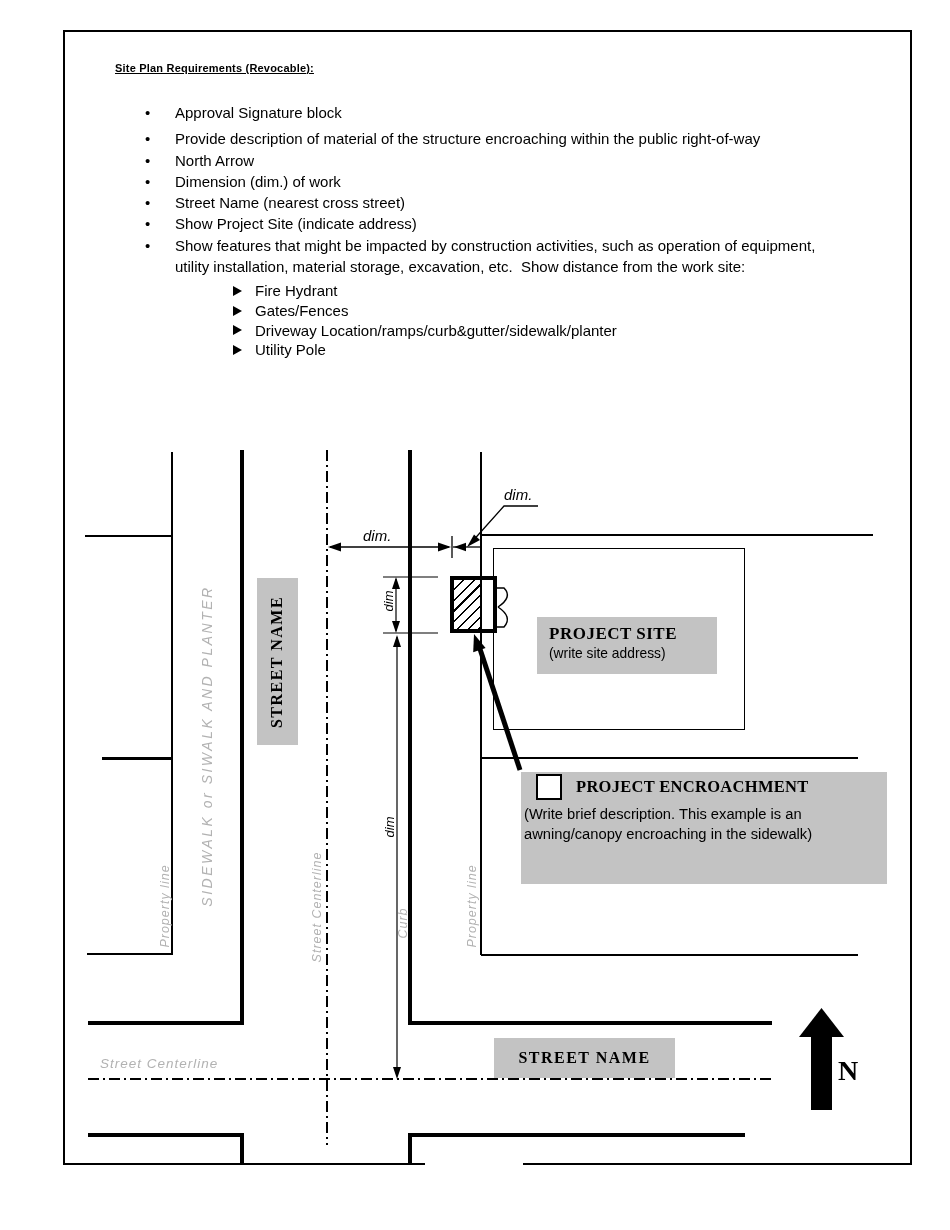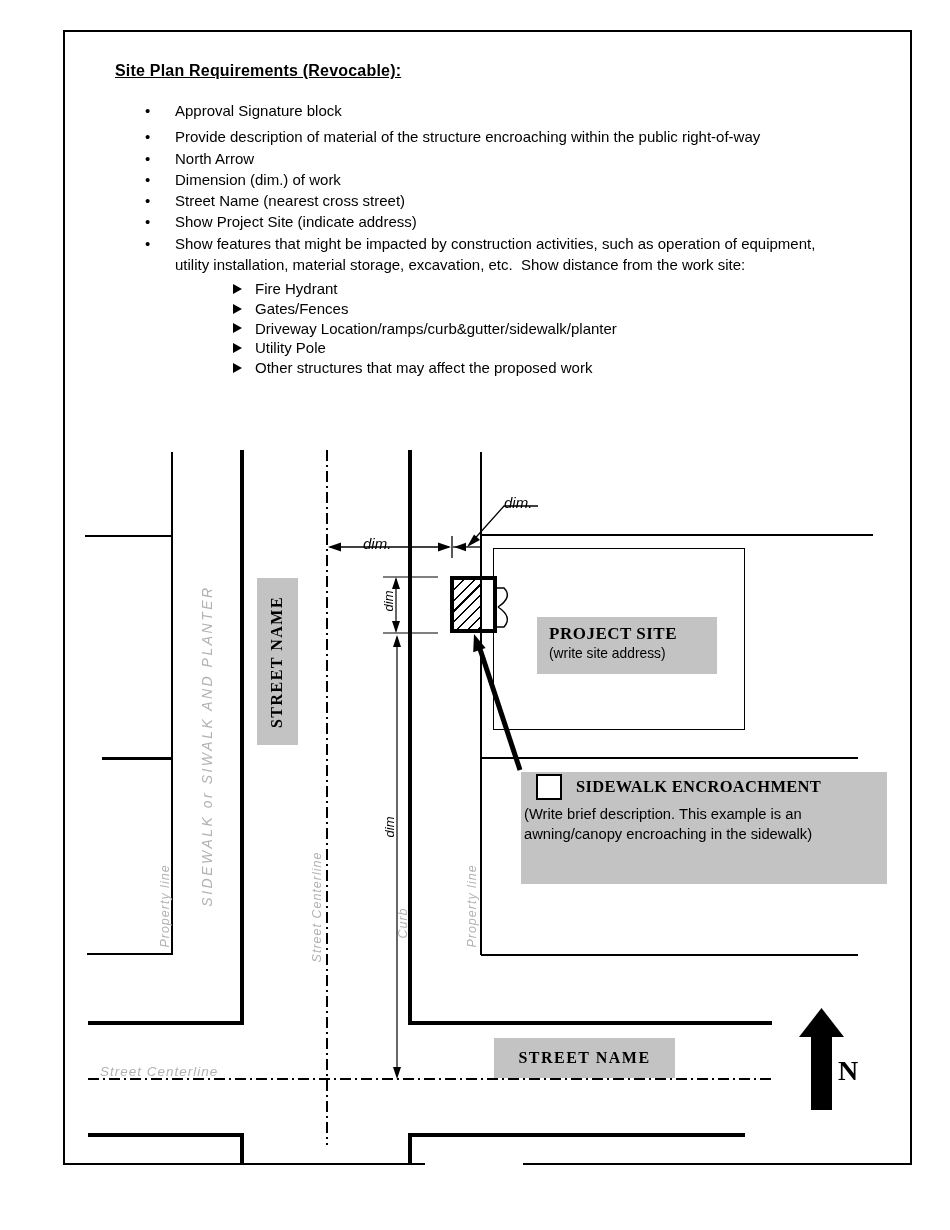--- a/index.html
+++ b/index.html
@@ -1,22 +1,22 @@
 <!DOCTYPE html>
 <html><head>
 <meta charset="utf-8">
 <style>
   html,body{margin:0;padding:0;background:#fff;}
   #page{position:relative;width:950px;height:1230px;background:#fff;overflow:hidden;
         font-family:"Liberation Sans",sans-serif;color:#000;}
-  .abs{position:absolute;margin-top:8px;}
+  .abs{position:absolute;}
   .ln{position:absolute;background:#000;}
   
   #doc-text{position:absolute;left:115px;top:62px;width:734px;}
-  #doc-title{font-size:16px;font-weight:bold;text-decoration:underline;margin-bottom:20px;letter-spacing:.2px;}
+  #doc-title{font-size:11px;font-weight:bold;text-decoration:underline;margin-bottom:28px;letter-spacing:.2px;}
   ul.reqs{list-style:none;margin:0;padding:0;}
   ul.reqs li{display:flex;line-height:21.3px;font-size:15px;}
   ul.reqs li:first-child{margin-bottom:5px;}
   ul.reqs .marker{margin-left:30px;width:30px;flex:none;}
   ul.reqs .txt{flex:1;white-space:pre-wrap;}
   ul.subs{list-style:none;margin:4px 0 12px 0;padding:0;}
   ul.subs li{display:flex;line-height:19.6px;font-size:15px;align-items:flex-start;}
   ul.subs .amarker{margin-left:118px;width:22px;flex:none;display:flex;align-items:center;height:19.6px;}
   .tri{width:0;height:0;border-left:9px solid #000;border-top:5px solid transparent;border-bottom:5px solid transparent;}
   
@@ -113,26 +113,20 @@
             <span class="tri"></span>
           </span>
           <span class="txt">Driveway Location/ramps/curb&amp;gutter/sidewalk/planter</span>
         </li>
       <li>
           <span class="amarker">
             <span class="tri"></span>
           </span>
           <span class="txt">Utility Pole</span>
         </li>
-      <li>
-          <span class="amarker">
-            <span class="tri"></span>
-          </span>
-          <span class="txt">Other structures that may affect the proposed work</span>
-        </li>
     </ul>
   </div>
 
   <div class="ln" style="left:171px;top:452px;width:1.5px;height:503px;"></div>
   <div class="ln" style="left:85px;top:535px;width:87px;height:1.5px;"></div>
   <div class="ln" style="left:102px;top:757px;width:70px;height:2.5px;"></div>
   <div class="ln" style="left:87px;top:953px;width:85px;height:1.5px;"></div>
 
   <div class="ln" style="left:480px;top:452px;width:1.5px;height:503px;"></div>
   <div class="ln" style="left:481px;top:534px;width:392px;height:1.5px;"></div>
@@ -157,21 +151,21 @@
     <div class="t2">(write site address)</div>
   </div>
 
   <div id="encroach-box">
     <div id="encroach-hatch" class="hatch"></div>
   </div>
 
   <div id="legend-box">
     <div id="legend-head">
       <div id="legend-icon" class="hatch"></div>
-      <div id="legend-title" class="serifbold">SIDEWALK ENCROACHMENT</div>
+      <div id="legend-title" class="serifbold">PROJECT ENCROACHMENT</div>
     </div>
     <div id="legend-desc">
       <div>(Write brief description. This example is an</div>
       <div>awning/canopy encroaching in the sidewalk)</div>
     </div>
   </div>
 
   <div id="street-left-box" class="gbox serifbold" style="left:257px;top:578px;width:41px;height:167px;">
     <span>STREET NAME</span>
   </div>

